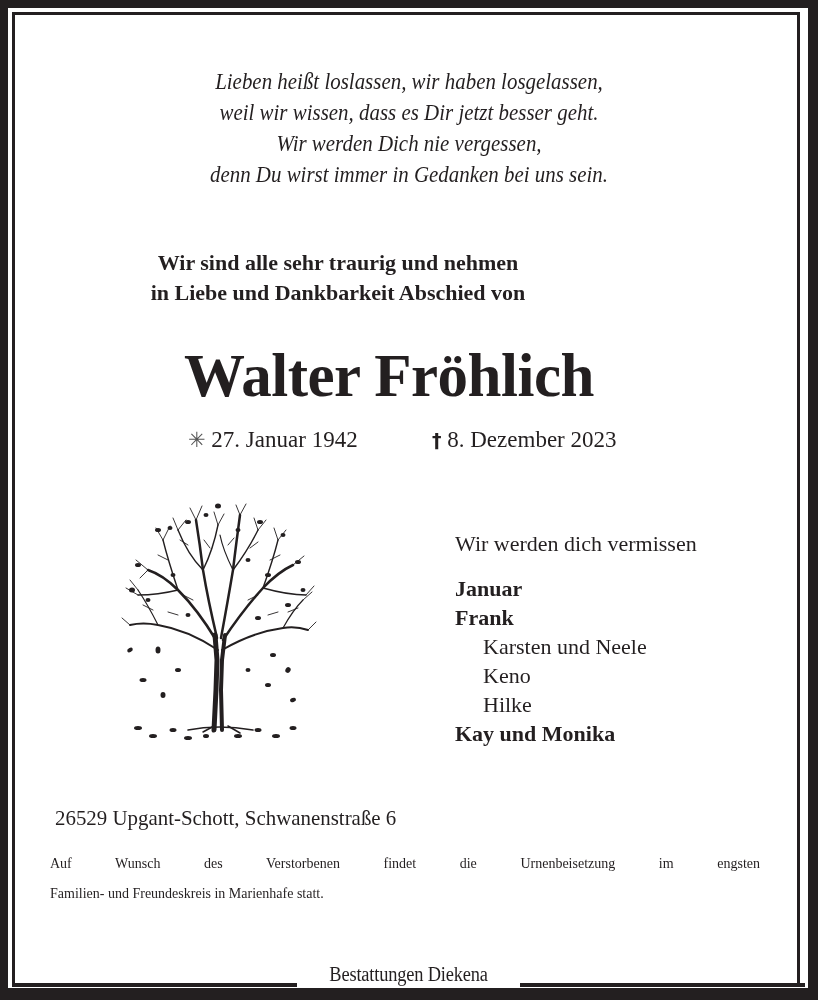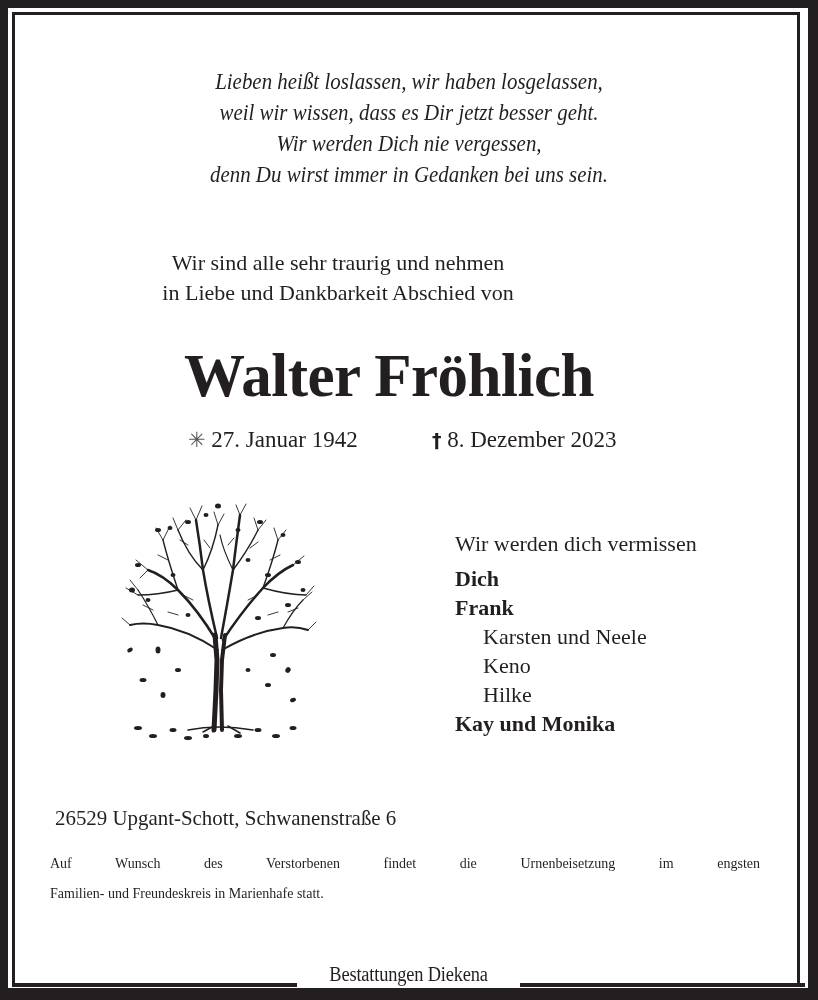--- a/index.html
+++ b/index.html
@@ -69,20 +69,21 @@
   }
   .quote div { white-space: nowrap; }
 
   .intro {
     position: absolute;
     left: 0; width: 676px;
     top: 248px;
     text-align: center;
     font-size: 22px;
     line-height: 30px;
+    font-weight: bold;
   }
 
   .name {
     position: absolute;
     left: 0; width: 778px;
     top: 340px;
     text-align: center;
     font-weight: bold;
     font-size: 61px;
     line-height: 72px;
@@ -109,21 +110,21 @@
     height: 240px;
   }
 
   .family {
     position: absolute;
     left: 455px;
     top: 529px;
     font-size: 22px;
     line-height: 29px;
   }
-  .family .tagline { margin-bottom: 6px; }
+  .family .tagline { margin-bottom: 16px; }
   .family .b { font-weight: bold; }
   .family .indent { padding-left: 28px; }
 
   .address {
     position: absolute;
     left: 55px;
     top: 803px;
     font-size: 22px;
     line-height: 30px;
     transform: scaleX(0.95);
@@ -247,21 +248,21 @@
     <ellipse cx="120" cy="236" rx="4" ry="2"></ellipse>
     <ellipse cx="140" cy="230" rx="3.5" ry="2"></ellipse>
     <ellipse cx="158" cy="236" rx="4" ry="2"></ellipse>
     <ellipse cx="175" cy="228" rx="3.5" ry="2"></ellipse>
     <ellipse cx="88" cy="236" rx="3" ry="2"></ellipse>
   </g>
 </svg>
 
 <div class="family">
   <div class="tagline">Wir werden dich vermissen</div>
-  <div class="b">Dich</div>
+  <div class="b">Januar</div>
   <div class="b">Frank</div>
   <div class="indent">Karsten und Neele</div>
   <div class="indent">Keno</div>
   <div class="indent">Hilke</div>
   <div class="b">Kay und Monika</div>
 </div>
 
 <div class="address">26529 Upgant-Schott, Schwanenstraße 6</div>
 
 <div class="notice">

